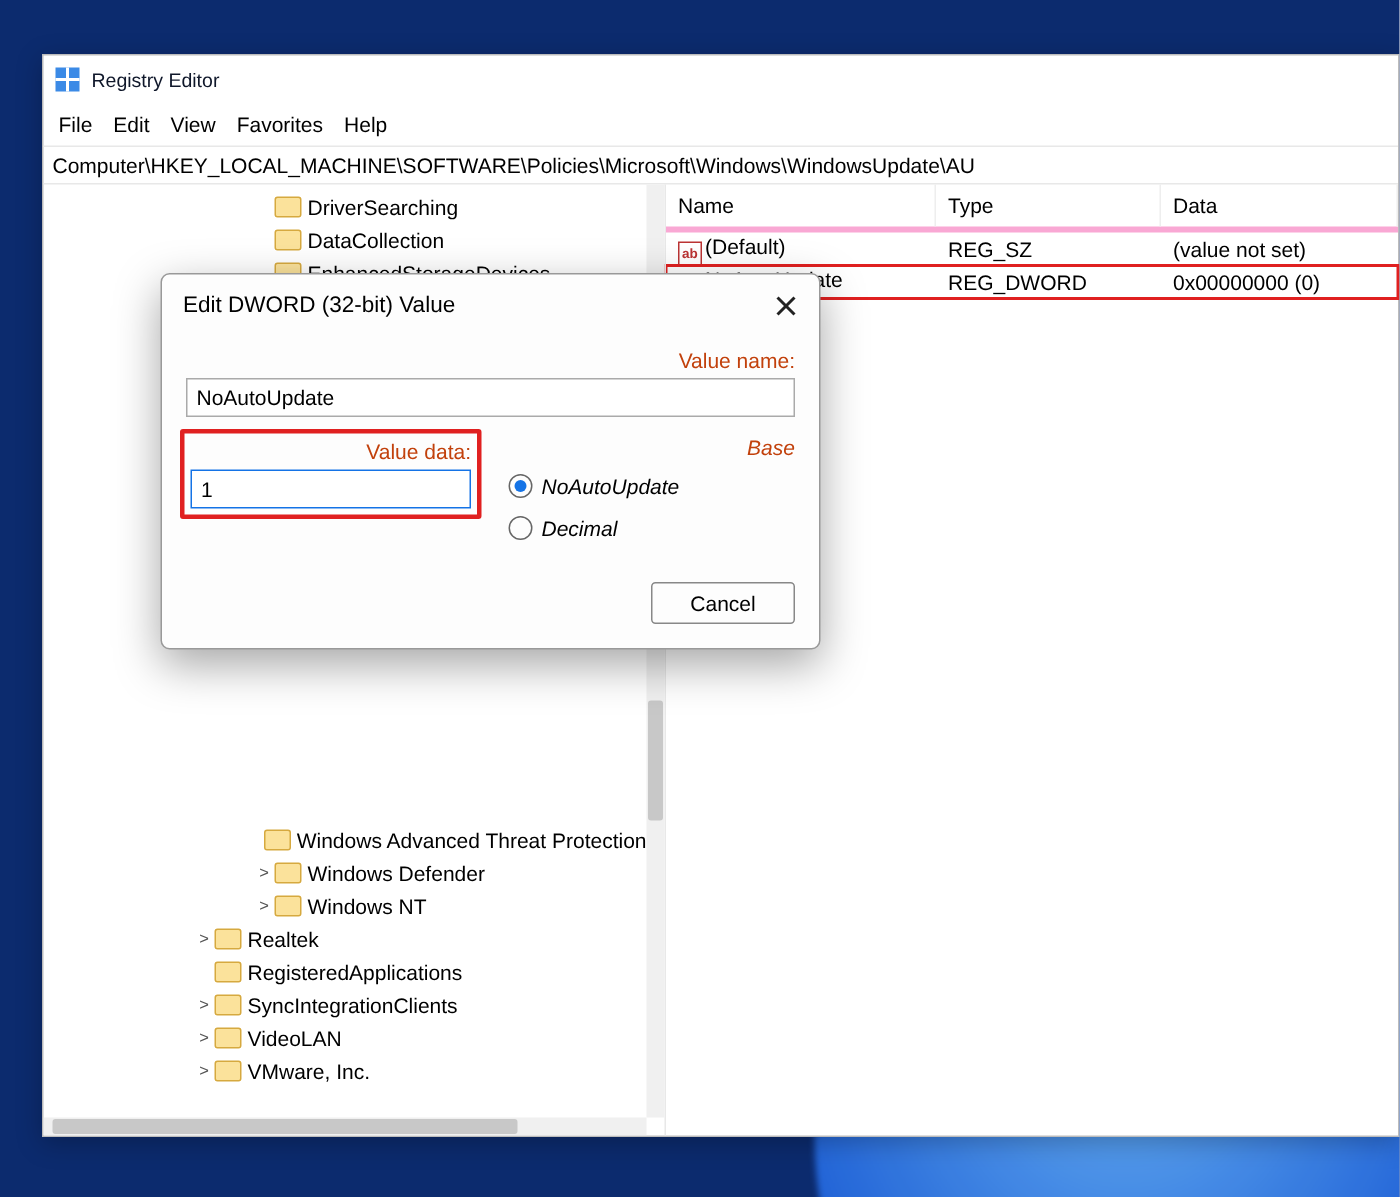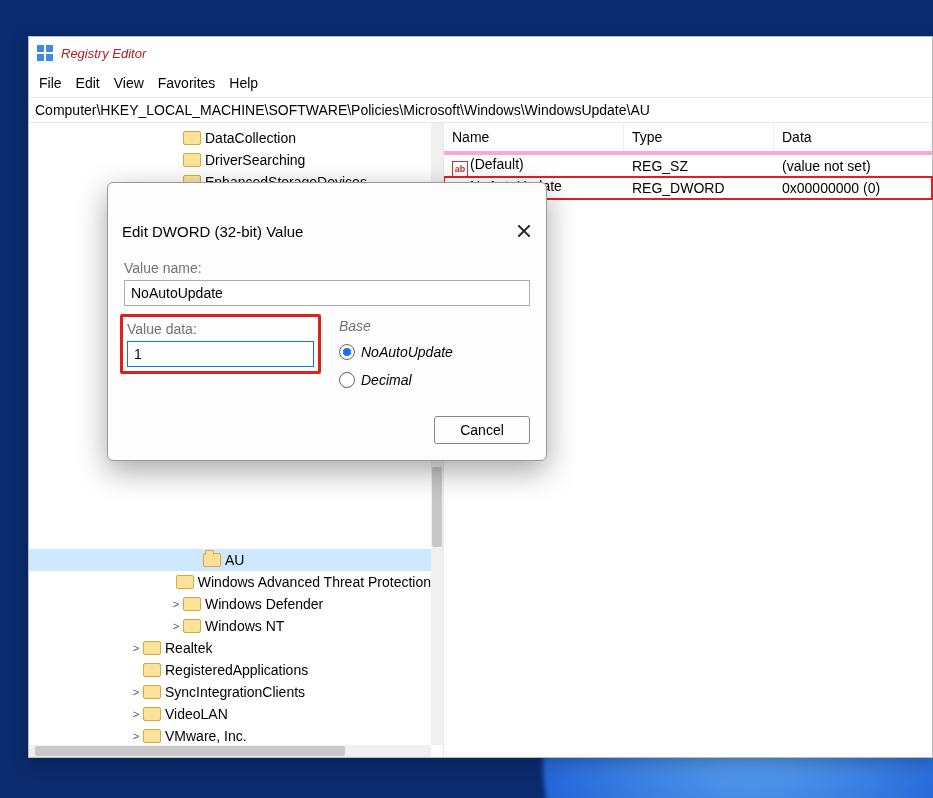--- a/index.html
+++ b/index.html
@@ -8,21 +8,21 @@
     position: absolute; top: 36px; left: 28px; right: 0; bottom: 40px;
     background: #fff; border: 1px solid #bcbcbc; box-shadow: 0 4px 16px rgba(0,0,0,.25);
     display: flex; flex-direction: column;
   }
   
   .titlebar { height: 32px; display: flex; align-items: center; padding: 0 8px; }
   .titlebar .app-icon { width: 16px; height: 16px; background:#3b8ae6; position:relative; margin-right:8px;}
   .titlebar .app-icon::before,.titlebar .app-icon::after{content:"";position:absolute;background:#fff;}
   .titlebar .app-icon::before{left:7px;top:0;width:2px;height:16px;}
   .titlebar .app-icon::after{top:7px;left:0;height:2px;width:16px;}
-  .titlebar .title { font-size: 13px; color:#b91c1c;font-style:italic; }
+  .titlebar .title { font-size: 13px; color:#0f172a; }
   
   .menubar { display:flex; gap:14px; padding: 6px 10px 6px 10px; font-size:14px; color:#000;}
   .menubar span{cursor:default;}
   
   .address { border-top:1px solid #e8e8e8; border-bottom:1px solid #e8e8e8; padding:4px 6px; font-size:14px;}
   
   .client { flex:1; display:flex; min-height:0;}
   .tree-pane { width:415px; border-right:1px solid #e8e8e8; position:relative; overflow:hidden;}
   .tree-scroll{position:absolute; inset:0 12px 12px 0; overflow:hidden;}
   .list-pane { flex:1; }
@@ -47,26 +47,26 @@
   .list-row .cell{padding:1px 8px;}
   .ic{width:16px;height:16px;display:inline-block;margin-right:2px;vertical-align:-3px;border:1px solid #b33;font-size:9px;line-height:14px;text-align:center;color:#b33;background:#fff;font-weight:bold;}
   .ic.dw{border-color:#2766c4;color:#2766c4;}
   .hl-row{outline:2px solid #e02020;outline-offset:-1px;}
   
   .dialog{
     position:absolute; top:182px; left:107px; width:440px; background:#fdfdfd;
     border:1px solid #999; border-radius:6px; box-shadow:0 10px 30px rgba(0,0,0,.35);
     z-index:10;
   }
-  .dlg-title{display:flex;justify-content:space-between;padding:12px 14px 8px;font-size:15px;margin-top:28px;}
+  .dlg-title{display:flex;align-items:center;justify-content:space-between;padding:12px 14px 8px;font-size:15px;}
   .dlg-close{width:16px;height:16px;cursor:pointer;position:relative;}
   .dlg-close::before,.dlg-close::after{content:"";position:absolute;left:7px;top:0;width:2px;height:16px;background:#222;}
   .dlg-close::before{transform:rotate(45deg);} .dlg-close::after{transform:rotate(-45deg);}
   .dlg-body{padding:6px 16px 16px;font-size:14px;}
-  .label{margin:6px 0 4px; color:#737373;}
+  .label{margin:6px 0 4px; color:#c2410c;text-align:right;}
   .txtbox{width:100%;border:1px solid #aaa;background:#fff;padding:4px 6px;font-size:14px;height:26px;}
   .ro{background:#fff;color:#000;}
   .cols{display:flex;gap:22px;margin-top:12px;}
   .group{display:flex;flex-direction:column;}
   .value-col{flex:0 0 193px;}
   .base-col{flex:1; padding-top:0;font-style:italic;}
   .box-red{border:3px solid #e02020;border-radius:2px;padding:4px;margin:-4px;}
   .radio{display:flex;align-items:center;gap:6px;margin:6px 0;}
   .rdot{width:16px;height:16px;border:1px solid #666;border-radius:50%;display:inline-flex;align-items:center;justify-content:center;}
   .rdot.sel::after{content:"";width:8px;height:8px;border-radius:50%;background:#1473e6;}
@@ -102,53 +102,47 @@
   <div class="address">Computer\HKEY_LOCAL_MACHINE\SOFTWARE\Policies\Microsoft\Windows\WindowsUpdate\AU</div>
 
   <div class="client">
     <div class="tree-pane">
       <div class="tree-scroll">
         <div class="tree" id="tree">
             <div class="node">
               <span class="indent" style="width:140px"></span>
               <span class="exp"></span>
               <span class="folder"></span>
+              <span>DriverSearching</span>
+            </div>
+            <div class="node">
+              <span class="indent" style="width:140px"></span>
+              <span class="exp"></span>
+              <span class="folder"></span>
               <span>DataCollection</span>
             </div>
             <div class="node">
               <span class="indent" style="width:140px"></span>
               <span class="exp"></span>
               <span class="folder"></span>
-              <span>DriverSearching</span>
-            </div>
-            <div class="node">
-              <span class="indent" style="width:140px"></span>
-              <span class="exp"></span>
-              <span class="folder"></span>
               <span>EnhancedStorageDevices</span>
             </div>
             <div class="node">
               <span class="indent" style="width:140px"></span>
               <span class="exp">&gt;</span>
               <span class="folder"></span>
               <span>IPSec</span>
             </div>
             <div class="node">
               <span class="indent" style="width:140px"></span>
               <span class="exp"></span>
               <span class="folder"></span>
               <span>NetworkConnections</span>
             </div>
             <div style="height: 312px;"></div>
-            <div class="node sel">
-              <span class="indent" style="width:160px"></span>
-              <span class="exp"></span>
-              <span class="folder open"></span>
-              <span>AU</span>
-            </div>
             <div class="node">
               <span class="indent" style="width:140px"></span>
               <span class="exp"></span>
               <span class="folder"></span>
               <span>Windows Advanced Threat Protection</span>
             </div>
             <div class="node">
               <span class="indent" style="width:140px"></span>
               <span class="exp">&gt;</span>
               <span class="folder"></span>

